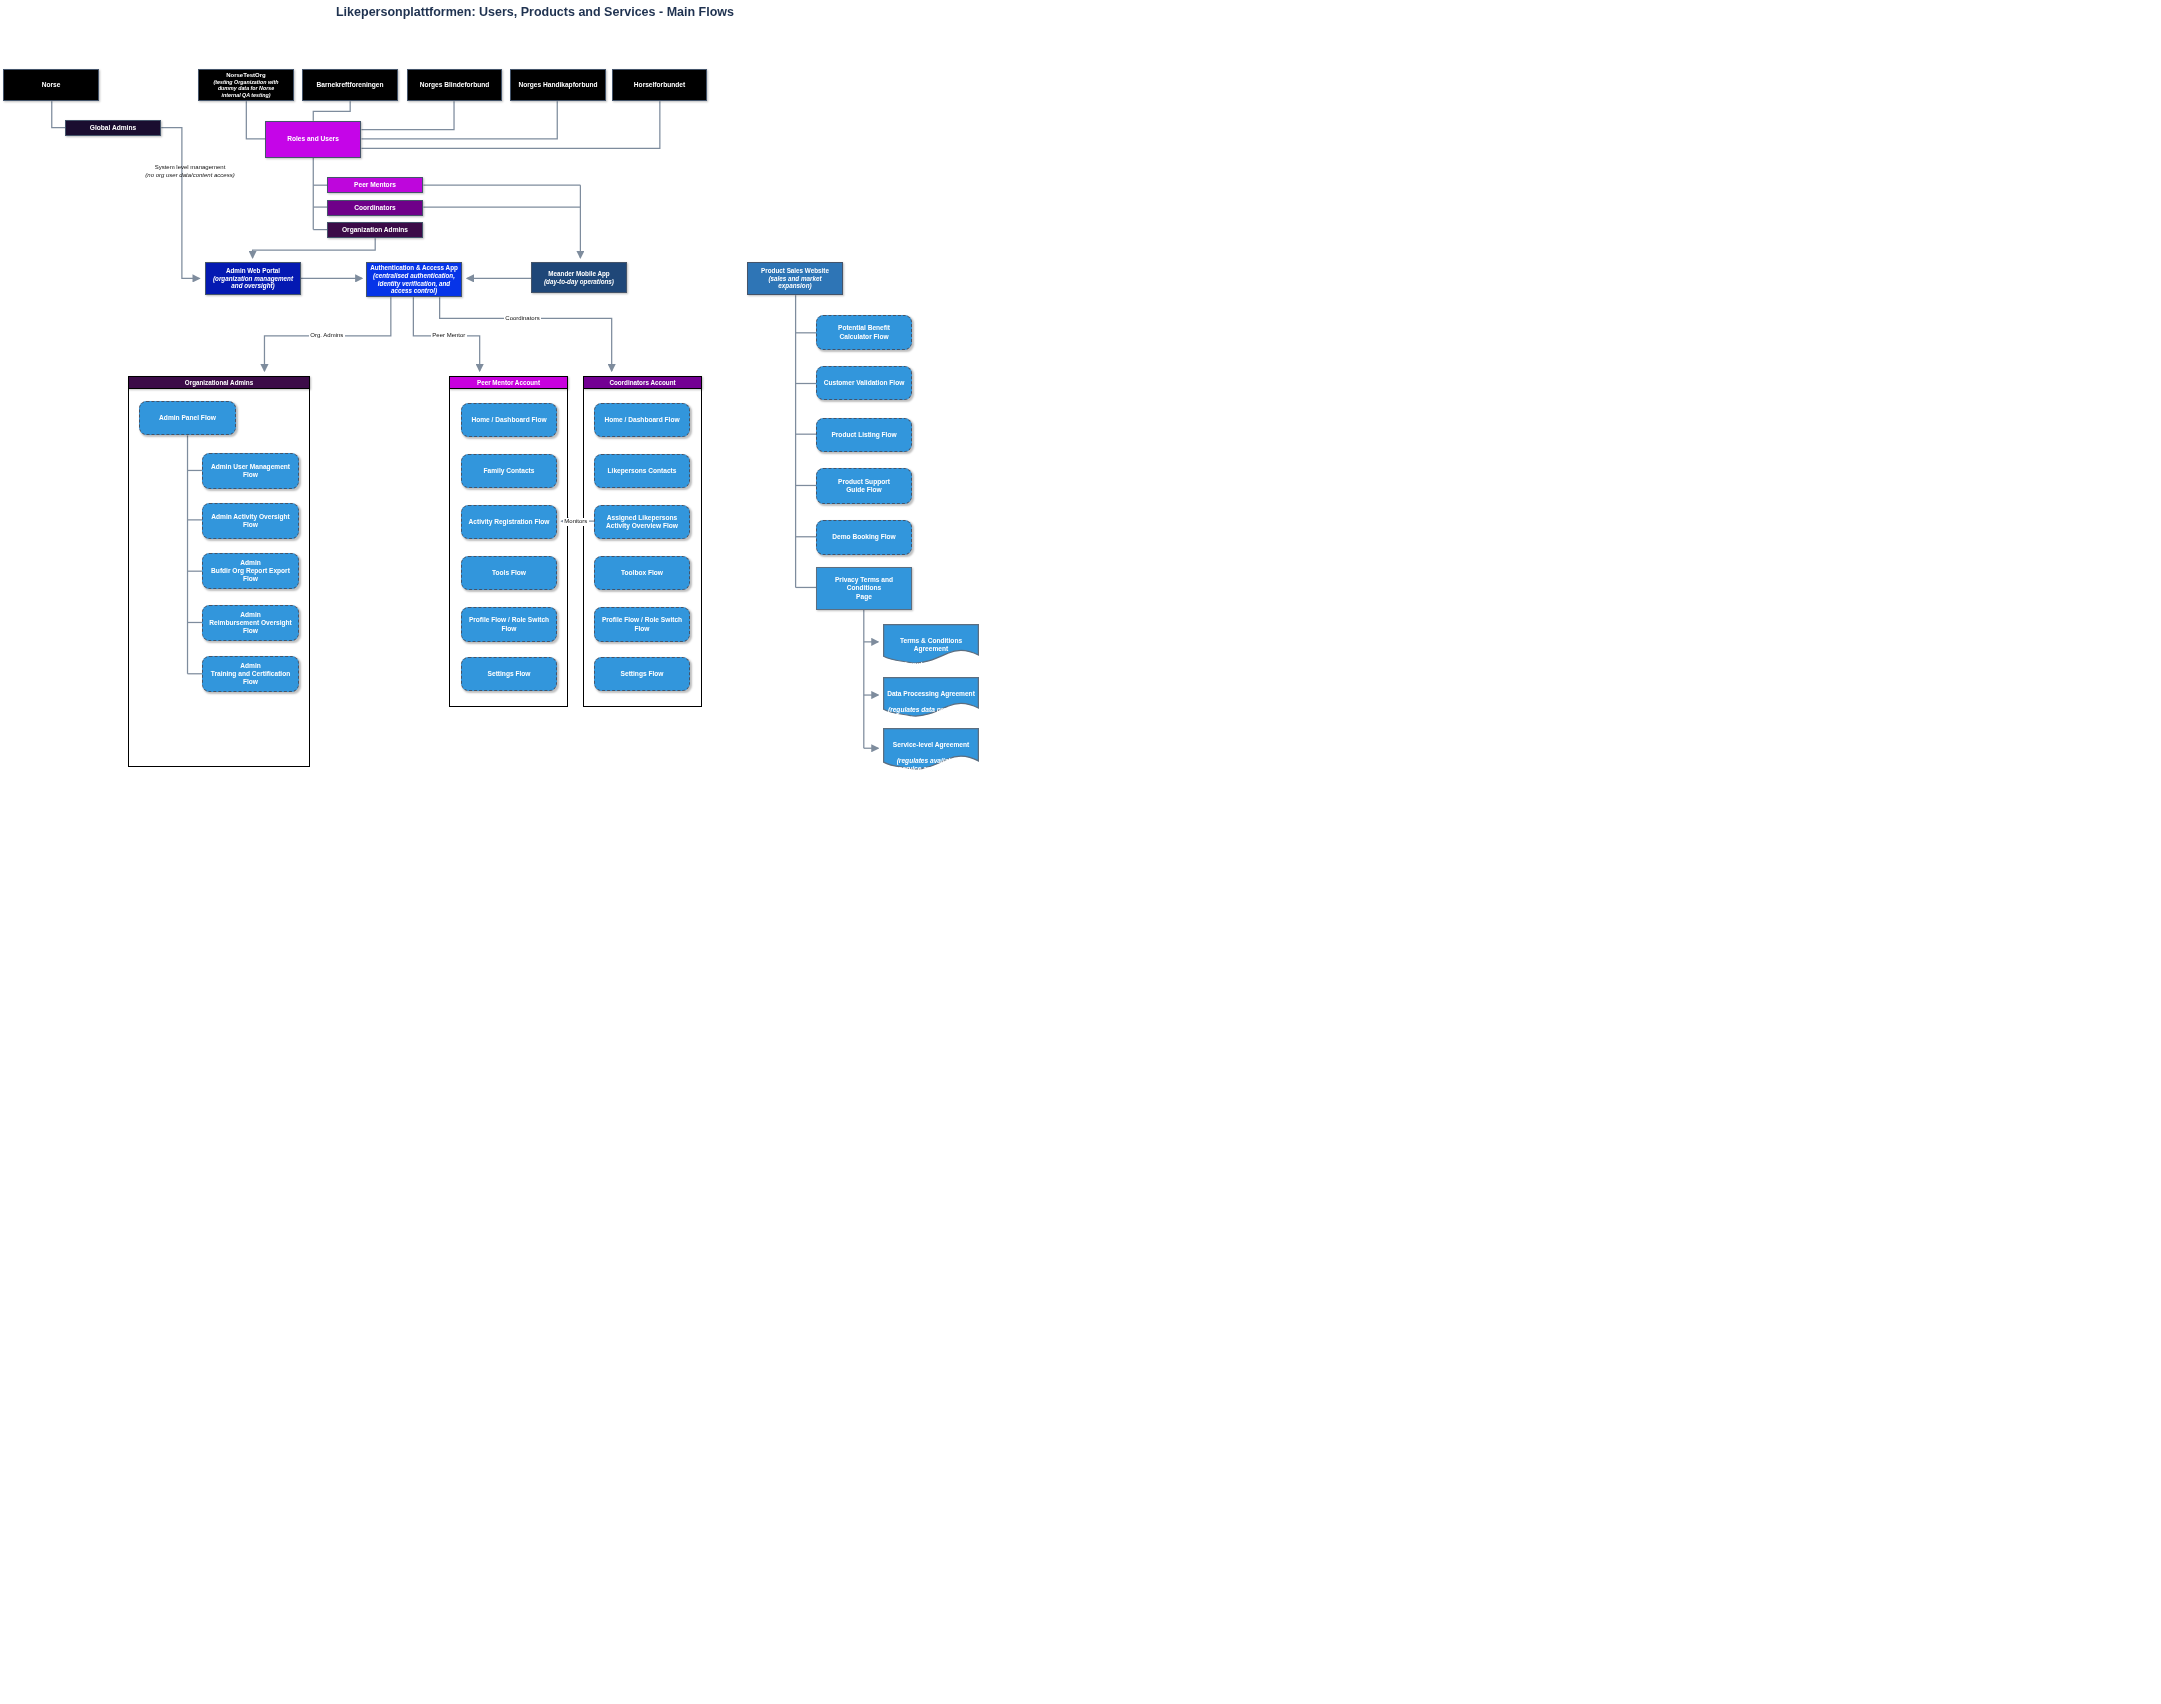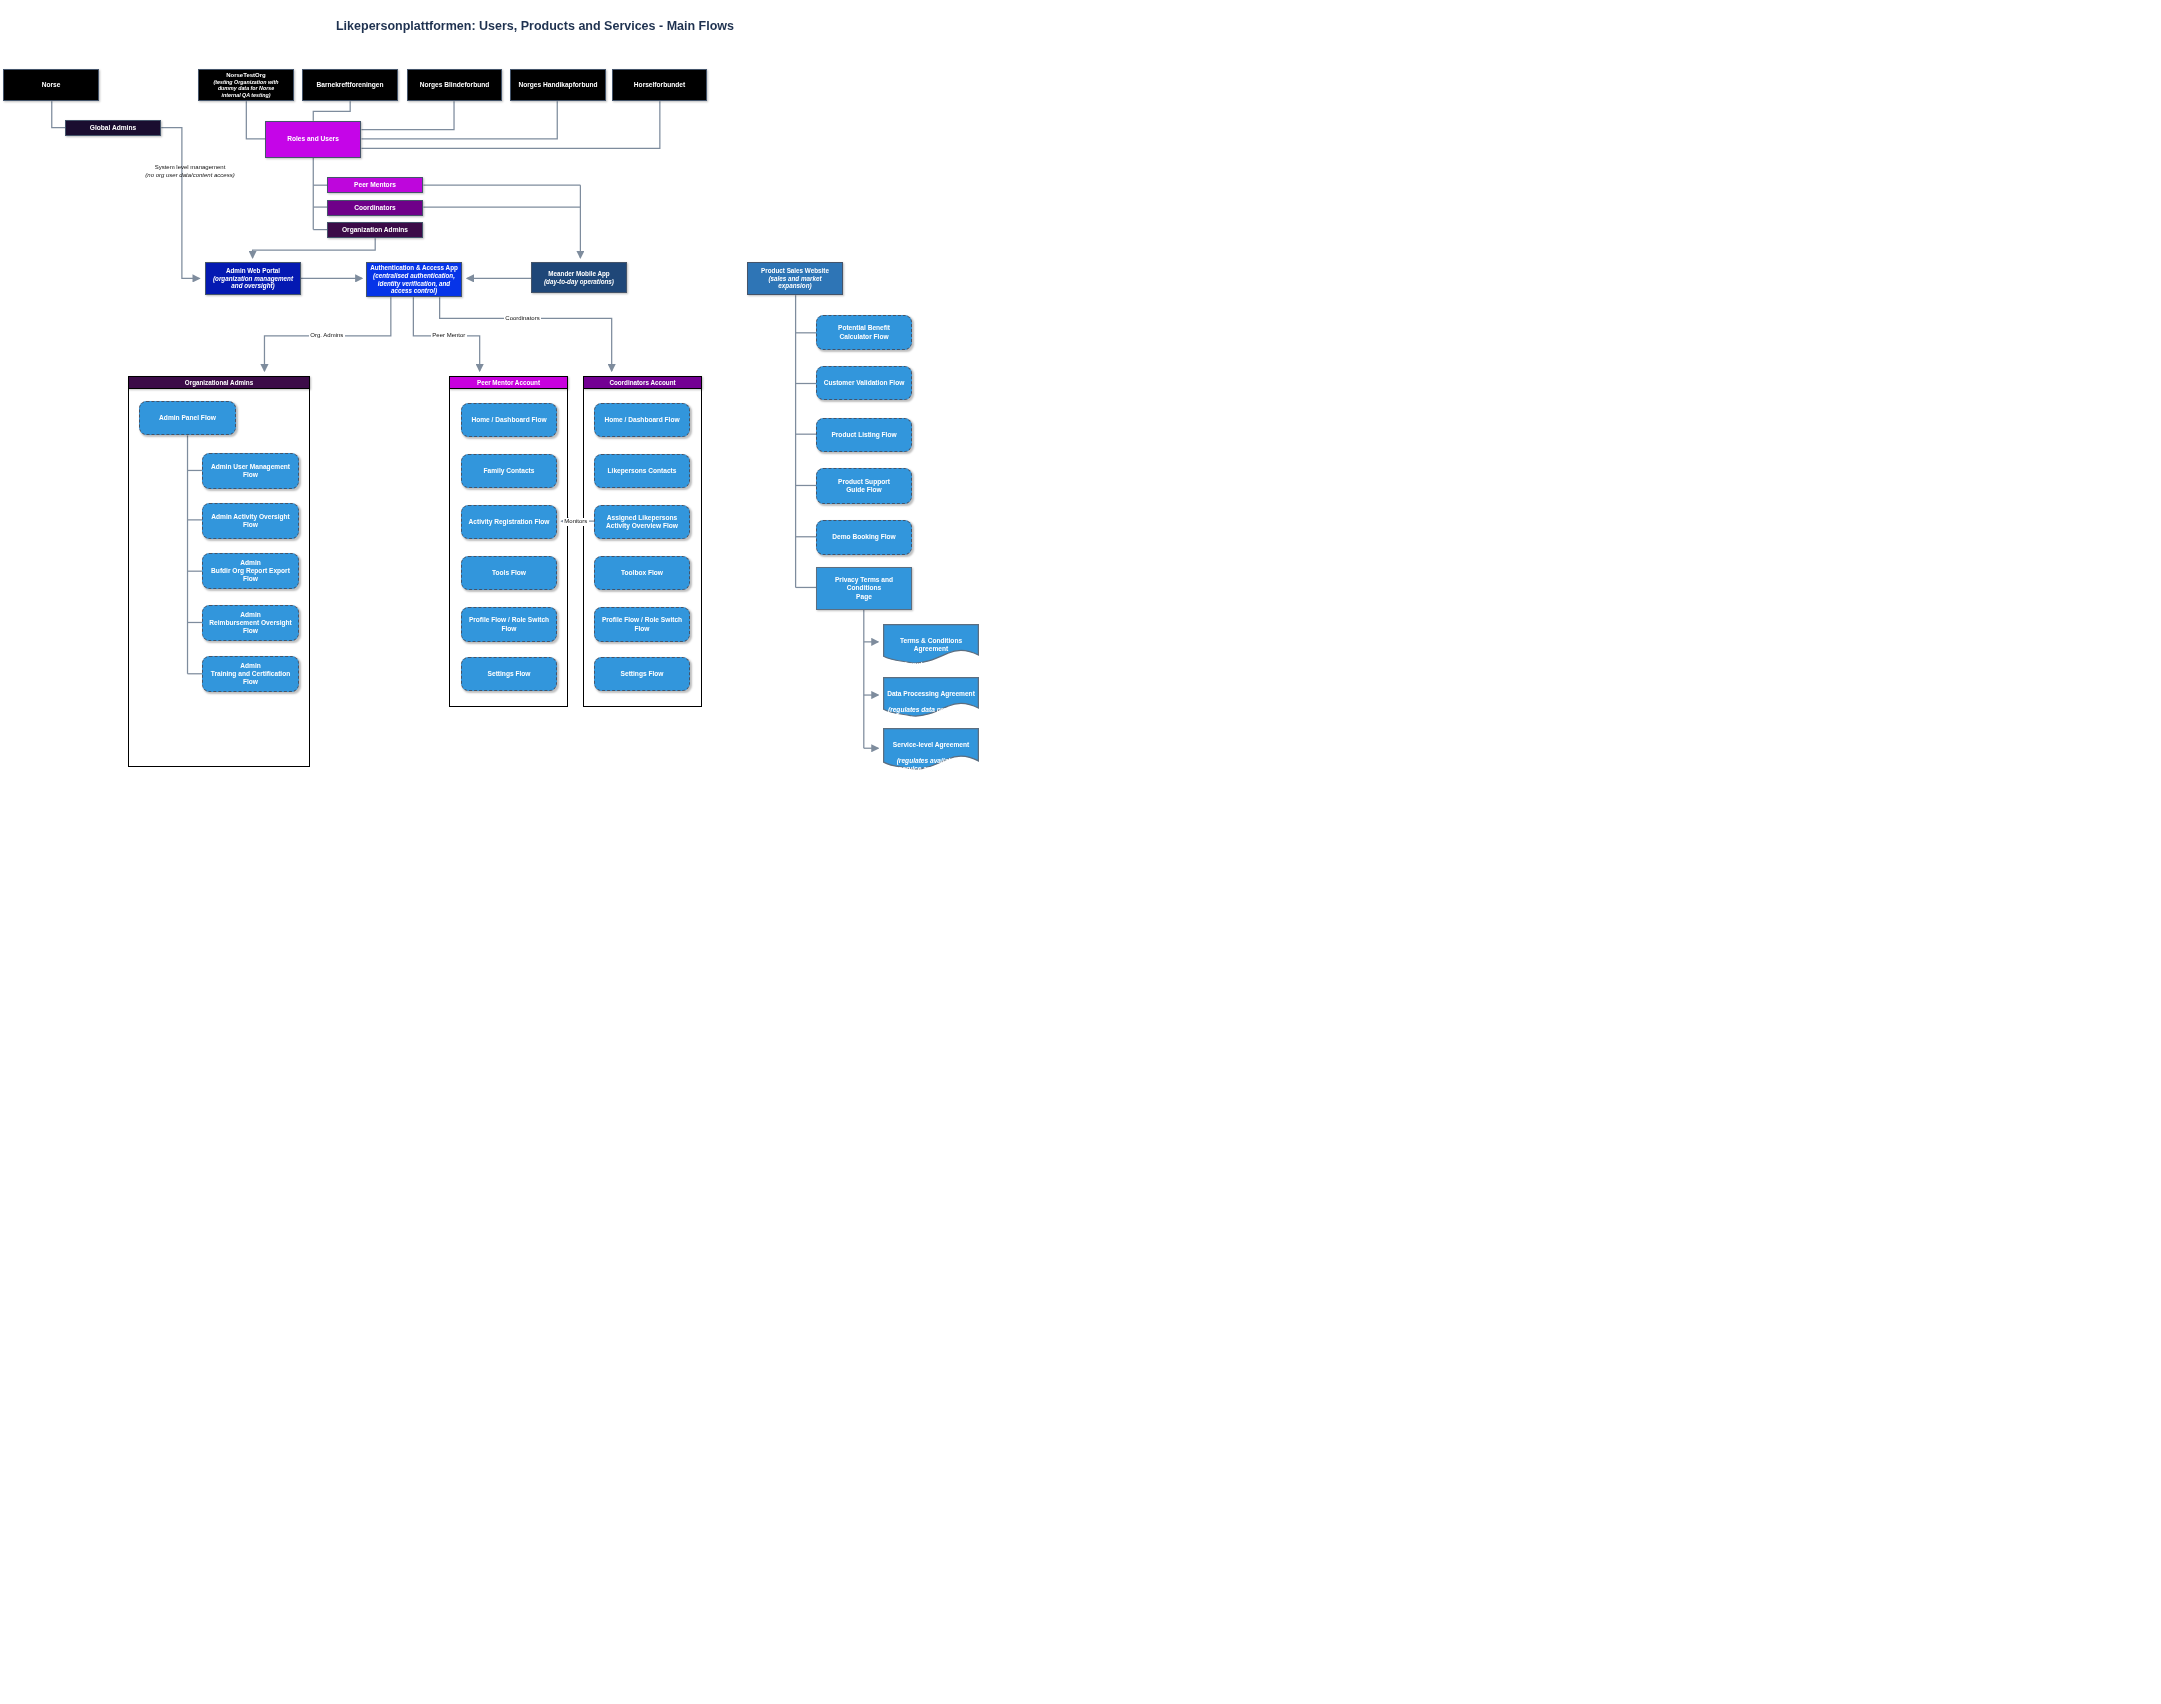--- a/index.html
+++ b/index.html
@@ -74,21 +74,21 @@
       <path d="M1380,1196 H1403" marker-end="url(#arrow)"></path>
       <path d="M299,696 V1077"></path>
       <path d="M299,752 H322"></path>
       <path d="M299,831 H322"></path>
       <path d="M299,913 H322"></path>
       <path d="M299,995 H322"></path>
       <path d="M299,1077 H322"></path>
     </g>
   </svg>
 
-  <div class="title" style="left:225px;top:19px;width:620px;">Likepersonplattformen: Users, Products and Services - Main Flows</div>
+  <div class="title" style="left:225px;top:5px;width:620px;">Likepersonplattformen: Users, Products and Services - Main Flows</div>
 
   <div class="box org z2" style="left:3.1px;top:69px;width:96px;height:32px;">Norse</div>
   <div class="box org z2" style="left:198px;top:69px;width:96px;height:32px;font-size:6px;line-height:1.2;">
     <span>NorseTestOrg</span>
     <span class="note-italic" style="font-size:5.3px;">(testing Organization with
 dummy data for Norse
 internal QA testing)</span>
   </div>
   <div class="box org z2" style="left:302px;top:69px;width:96px;height:32px;">Barnekreftforeningen</div>
   <div class="box org z2" style="left:407px;top:69px;width:95px;height:32px;">Norges Blindeforbund</div>

